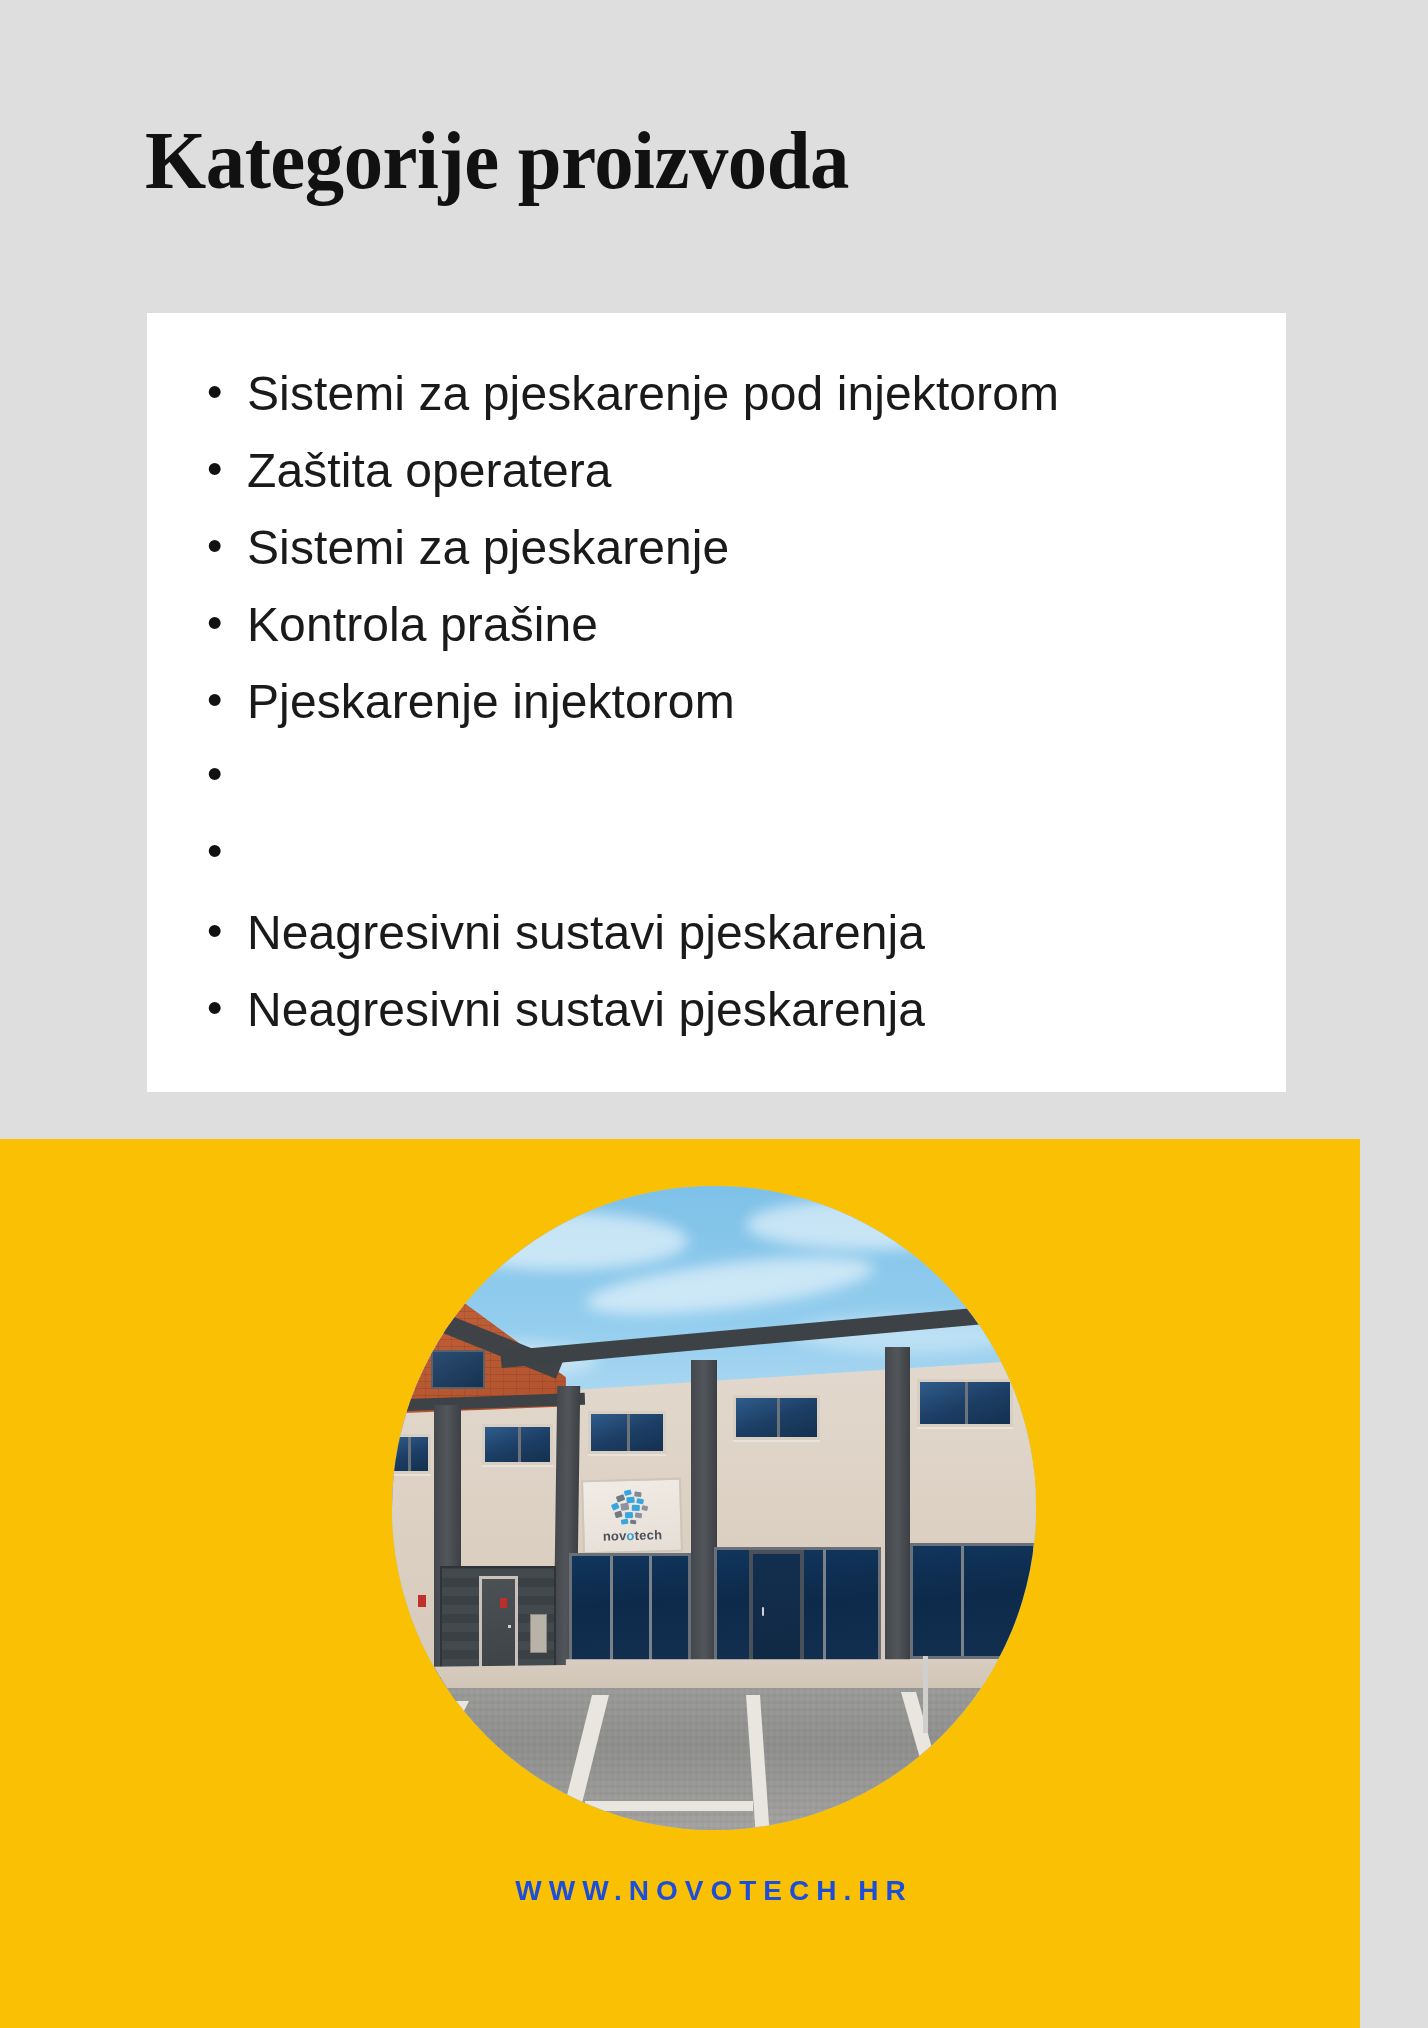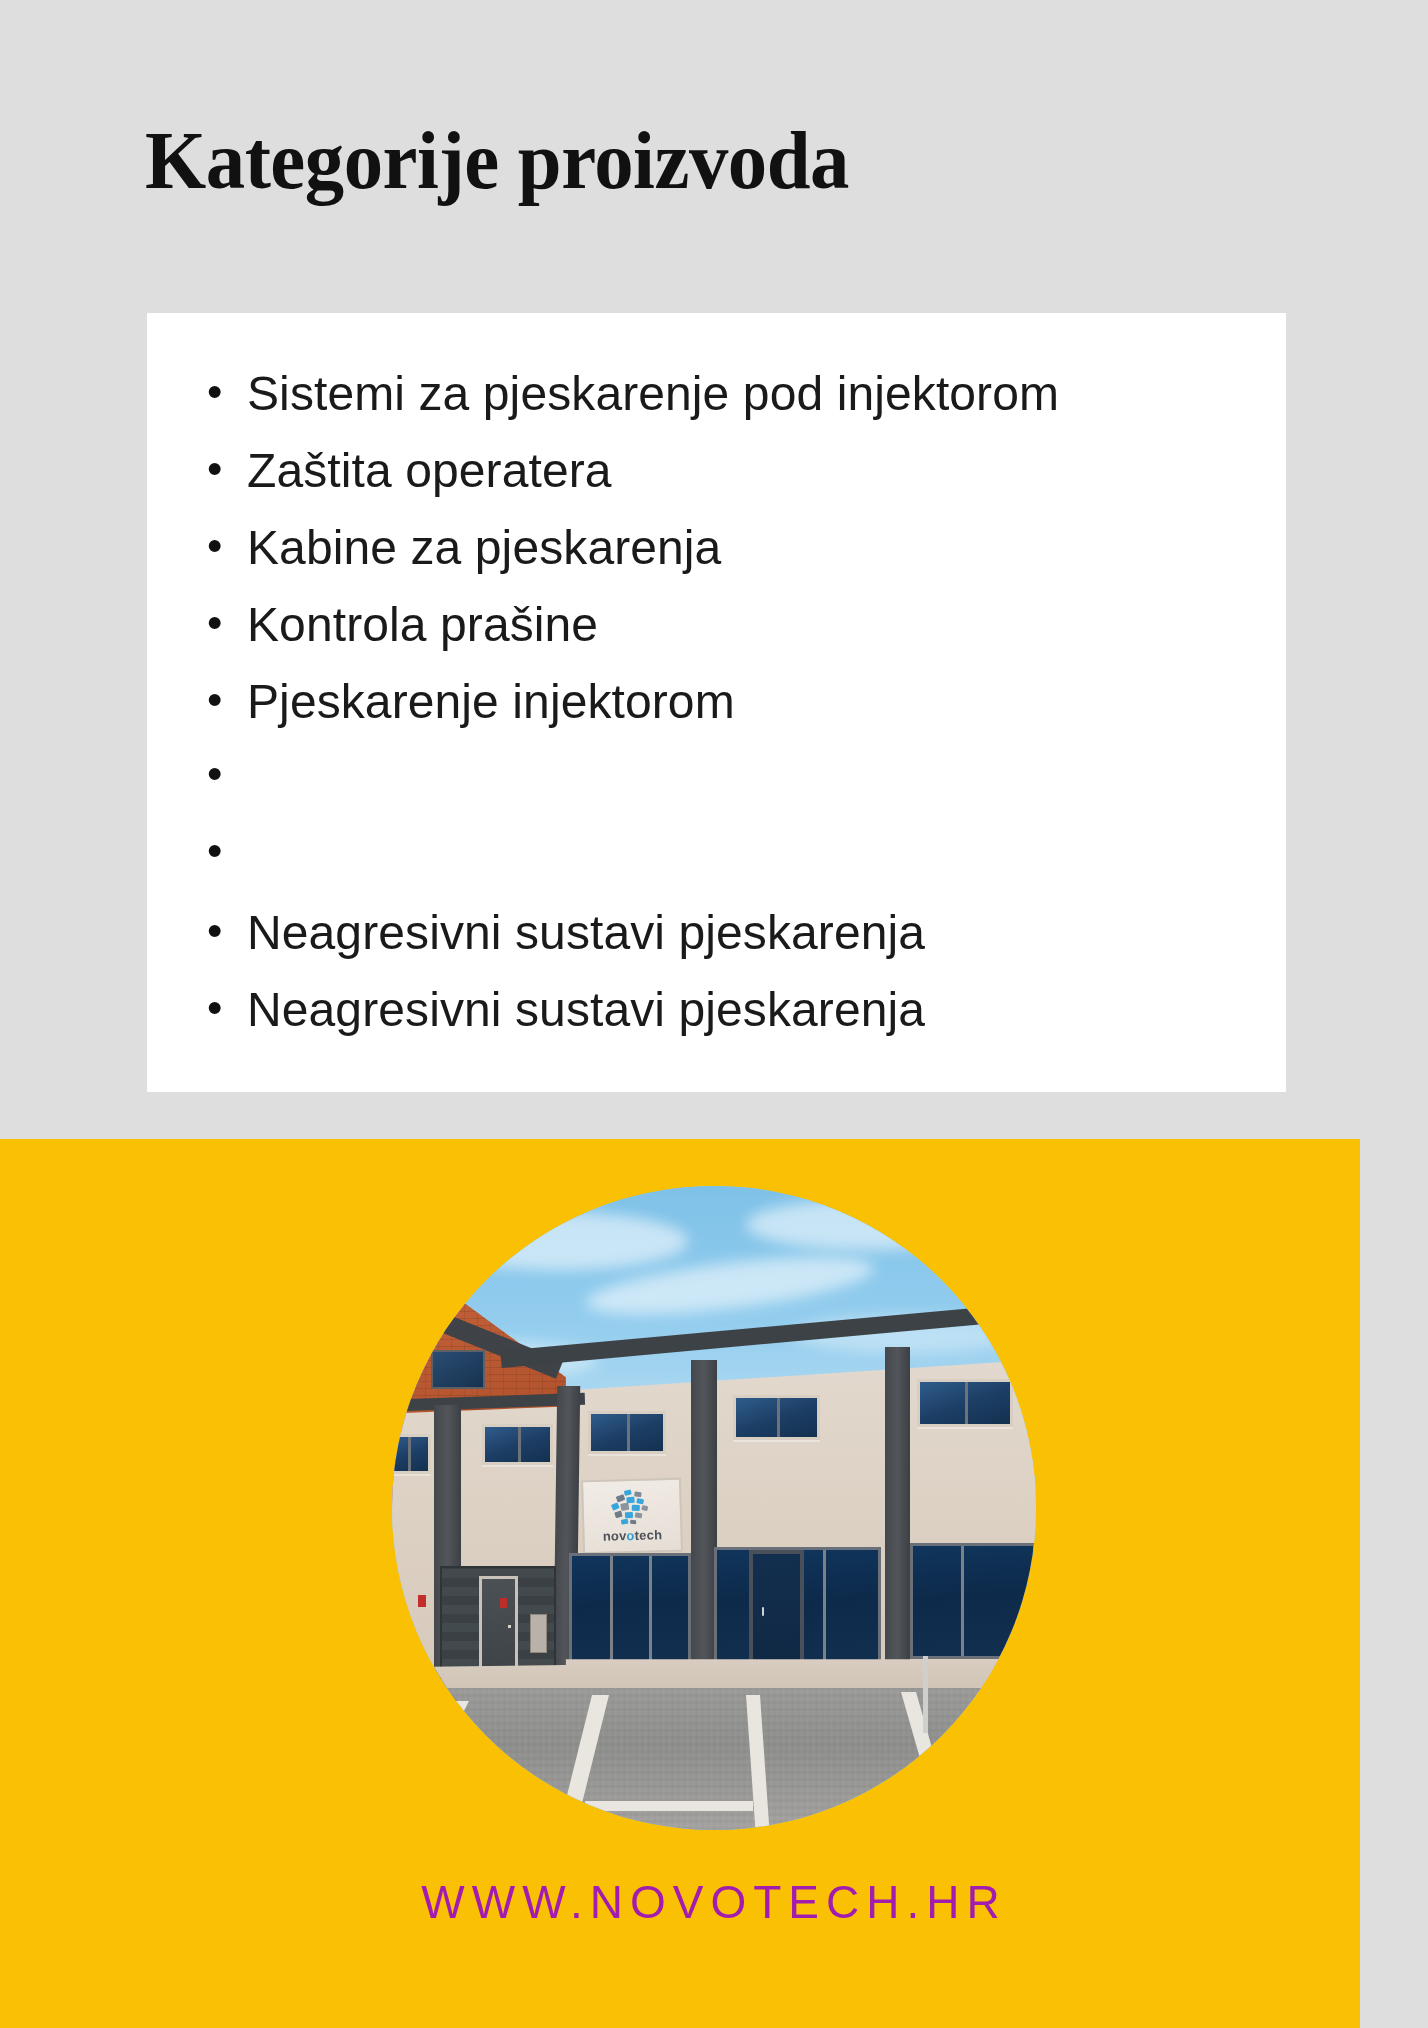--- a/index.html
+++ b/index.html
@@ -402,24 +402,24 @@
     background: #cfcfcd;
   }
 
   
   .footer-url {
     position: absolute;
     left: 0;
     top: 1875px;
     width: 1428px;
     text-align: center;
-    font-size: 46px;
-    font-weight: normal;
+    font-size: 28px;
+    font-weight: bold;
     letter-spacing: 7px;
-    color: #a21caf;
+    color: #1d4ed8;
   }
 </style>
 </head>
 <body>
 
 <div class="poster">
 
   <div class="title">Kategorije proizvoda</div>
 
   <div class="card">
@@ -427,21 +427,21 @@
         <li class="cat-item">
           <span class="cat-bullet">•</span>
           <span class="cat-label">Sistemi za pjeskarenje pod injektorom</span>
         </li>
         <li class="cat-item">
           <span class="cat-bullet">•</span>
           <span class="cat-label">Zaštita operatera</span>
         </li>
         <li class="cat-item">
           <span class="cat-bullet">•</span>
-          <span class="cat-label">Kabine za pjeskarenja</span>
+          <span class="cat-label">Sistemi za pjeskarenje</span>
         </li>
         <li class="cat-item">
           <span class="cat-bullet">•</span>
           <span class="cat-label">Kontrola prašine</span>
         </li>
         <li class="cat-item">
           <span class="cat-bullet">•</span>
           <span class="cat-label">Pjeskarenje injektorom</span>
         </li>
         <li class="cat-item">

